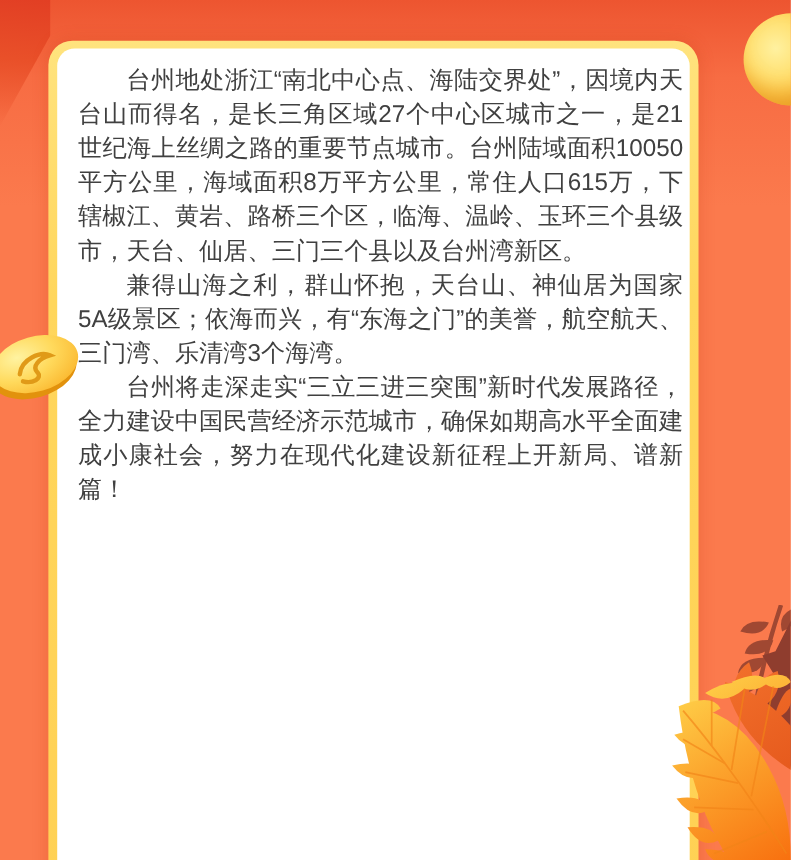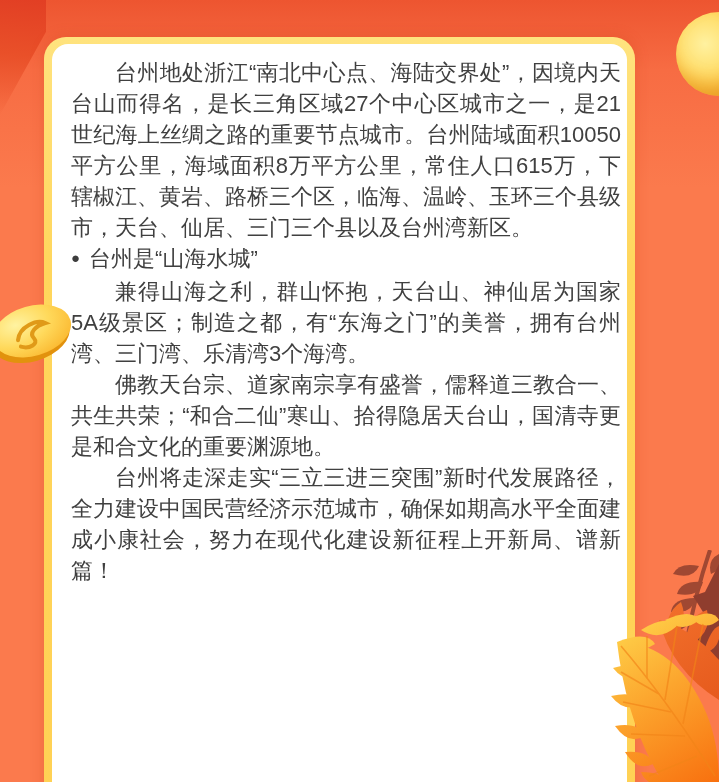--- a/index.html
+++ b/index.html
@@ -59,26 +59,22 @@
 <div class="page">
 
   <div class="corner-accent"></div>
   <div class="coin-tr"></div>
 
   <div class="card-frame">
     <div class="card">
       <div class="article">
         <p class="para">台州地处浙江“南北中心点、海陆交界处”，因境内天台山而得名，是长三角区域27个中心区城市之一，是21世纪海上丝绸之路的重要节点城市。台州陆域面积10050平方公里，海域面积8万平方公里，常住人口615万，下辖椒江、黄岩、路桥三个区，临海、温岭、玉环三个县级市，天台、仙居、三门三个县以及台州湾新区。</p>
 
-        <div class="bullet-row">
-          <span class="marker">●</span><span>台州是“山海水城”</span>
-        </div>
-        <p class="para">兼得山海之利，群山怀抱，天台山、神仙居为国家5A级景区；制造之都，有“东海之门”的美誉，拥有台州湾、三门湾、乐清湾3个海湾。</p>
+        <p class="para">兼得山海之利，群山怀抱，天台山、神仙居为国家5A级景区；依海而兴，有“东海之门”的美誉，航空航天、三门湾、乐清湾3个海湾。</p>
 
-        <p class="para">佛教天台宗、道家南宗享有盛誉，儒释道三教合一、共生共荣；“和合二仙”寒山、拾得隐居天台山，国清寺更是和合文化的重要渊源地。</p>
 
 
         <p class="para">台州将走深走实“三立三进三突围”新时代发展路径，全力建设中国民营经济示范城市，确保如期高水平全面建成小康社会，努力在现代化建设新征程上开新局、谱新篇！</p>
       </div>
 
       <div class="photo-strip"></div>
     </div>
   </div>
 
   <svg class="coin-left" viewBox="0 0 88 74" xmlns="http://www.w3.org/2000/svg">

